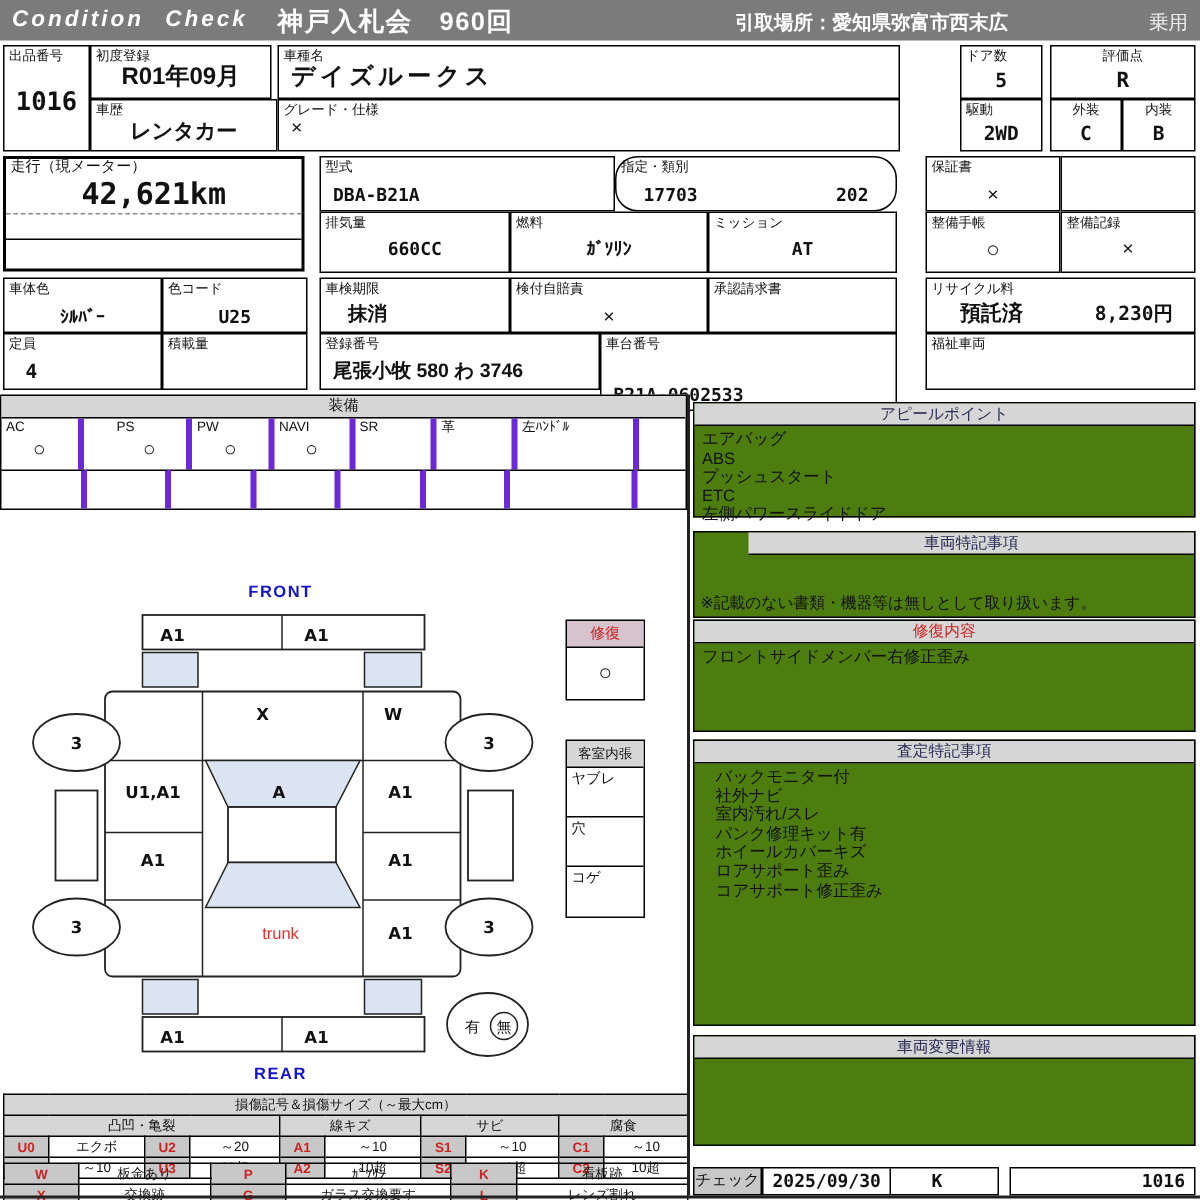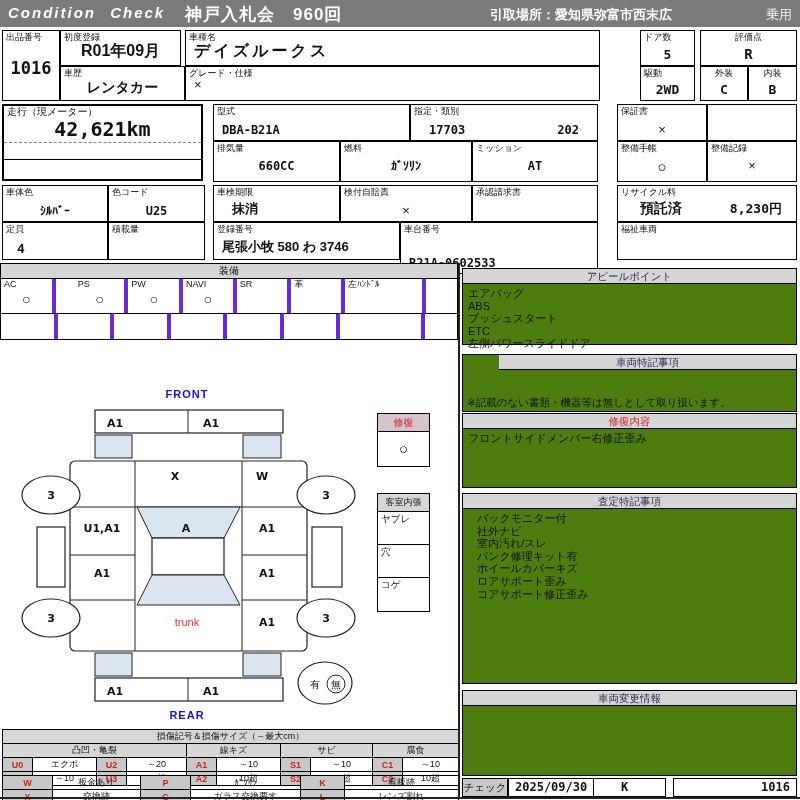--- a/index.html
+++ b/index.html
@@ -127,21 +127,21 @@
   <div class="cell" style="left:2px;top:104px;width:201px;height:77px;border-width:2px;">
     <span class="lbl" style="font-size:10px;">走行（現メーター）</span>
     <div class="val mono" style="bottom:auto;top:11px;font-size:20px;">42,621km</div>
     <div class="dashline" style="top:36px;"></div>
     <div class="solidline" style="top:53px;"></div>
   </div>
   <div class="cell" style="left:213px;top:104px;width:197px;height:37px;">
     <span class="lbl">型式</span>
     <div class="val mono left-val" style="font-size:12px;">DBA-B21A</div>
   </div>
-  <div class="cell" style="left:410px;top:104px;width:188px;height:37px;">
+  <div class="cell" style="left:410px;top:104px;width:188px;height:37px;border-radius:15px;">
     <span class="lbl">指定・類別</span>
     <span class="mono" style="position:absolute;left:18px;bottom:3px;font-weight:bold;font-size:12px;">17703</span>
     <span class="mono" style="position:absolute;right:18px;bottom:3px;font-weight:bold;font-size:12px;">202</span>
   </div>
   <div class="cell" style="left:213px;top:141px;width:127px;height:41px;">
     <span class="lbl">排気量</span>
     <div class="val mono" style="font-size:12px;bottom:8px;">660CC</div>
   </div>
   <div class="cell" style="left:340px;top:141px;width:132px;height:41px;">
     <span class="lbl">燃料</span>
@@ -362,21 +362,21 @@
       <div class="sec-line">バックモニター付</div>
       <div class="sec-line">社外ナビ</div>
       <div class="sec-line">室内汚れ/スレ</div>
       <div class="sec-line">パンク修理キット有</div>
       <div class="sec-line">ホイールカバーキズ</div>
       <div class="sec-line">ロアサポート歪み</div>
       <div class="sec-line">コアサポート修正歪み</div>
     </div>
   </div>
 
-  <div class="section" style="top:690px;height:86px;">
+  <div class="section" style="top:690px;height:74px;">
     <div class="sec-hd">車両変更情報</div>
     <div class="sec-body"></div>
   </div>
 
   <table class="legend" style="top:729px;">
     <colgroup>
         <col style="width:30px">
         <col style="width:64px">
         <col style="width:30px">
         <col style="width:60px">

